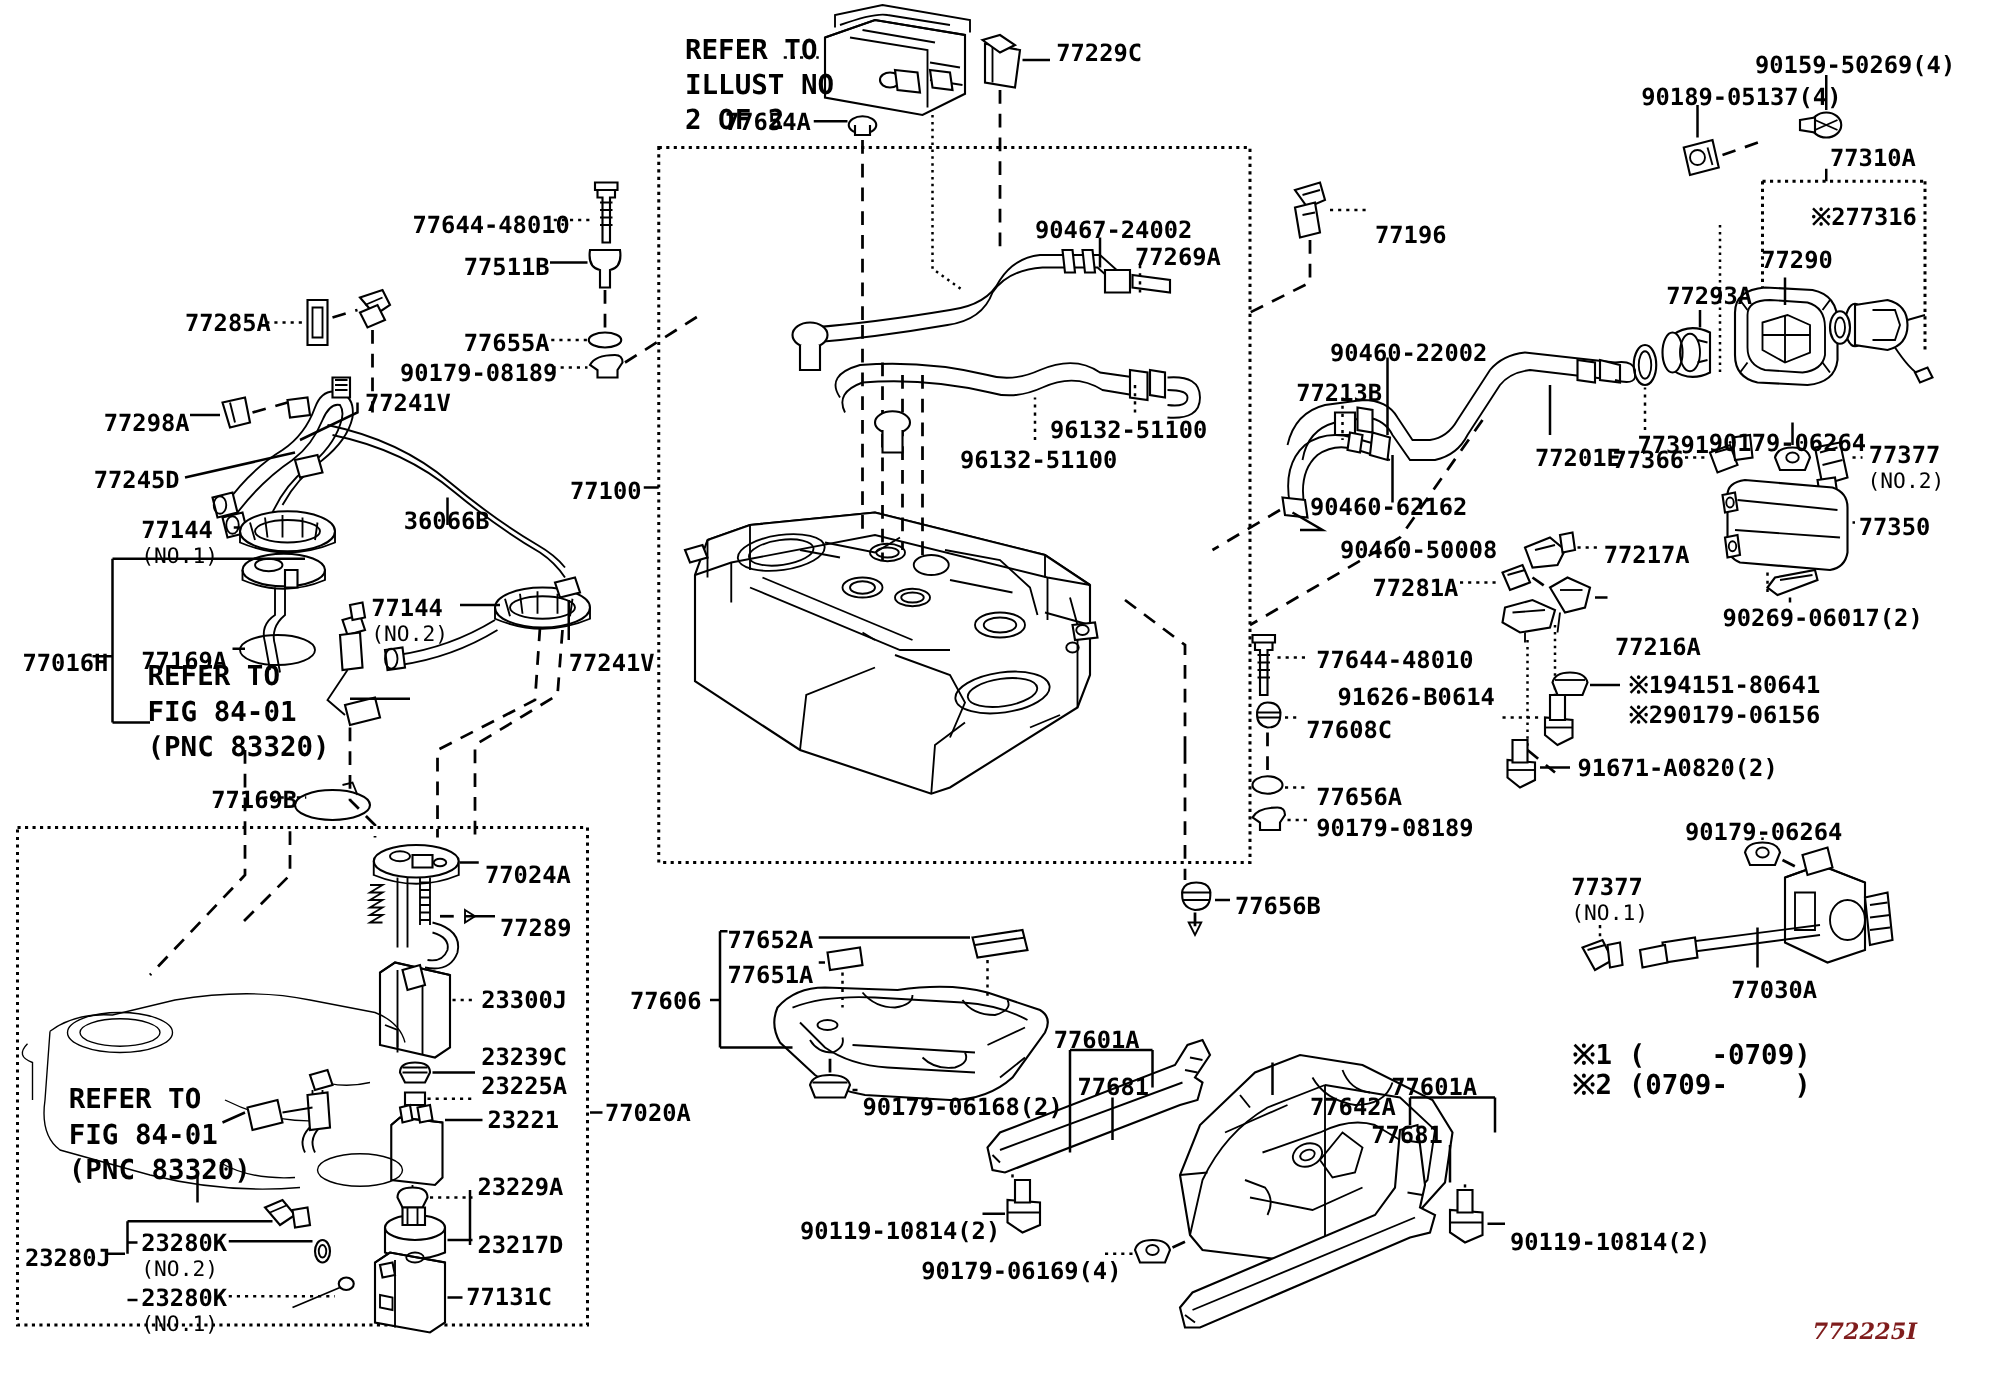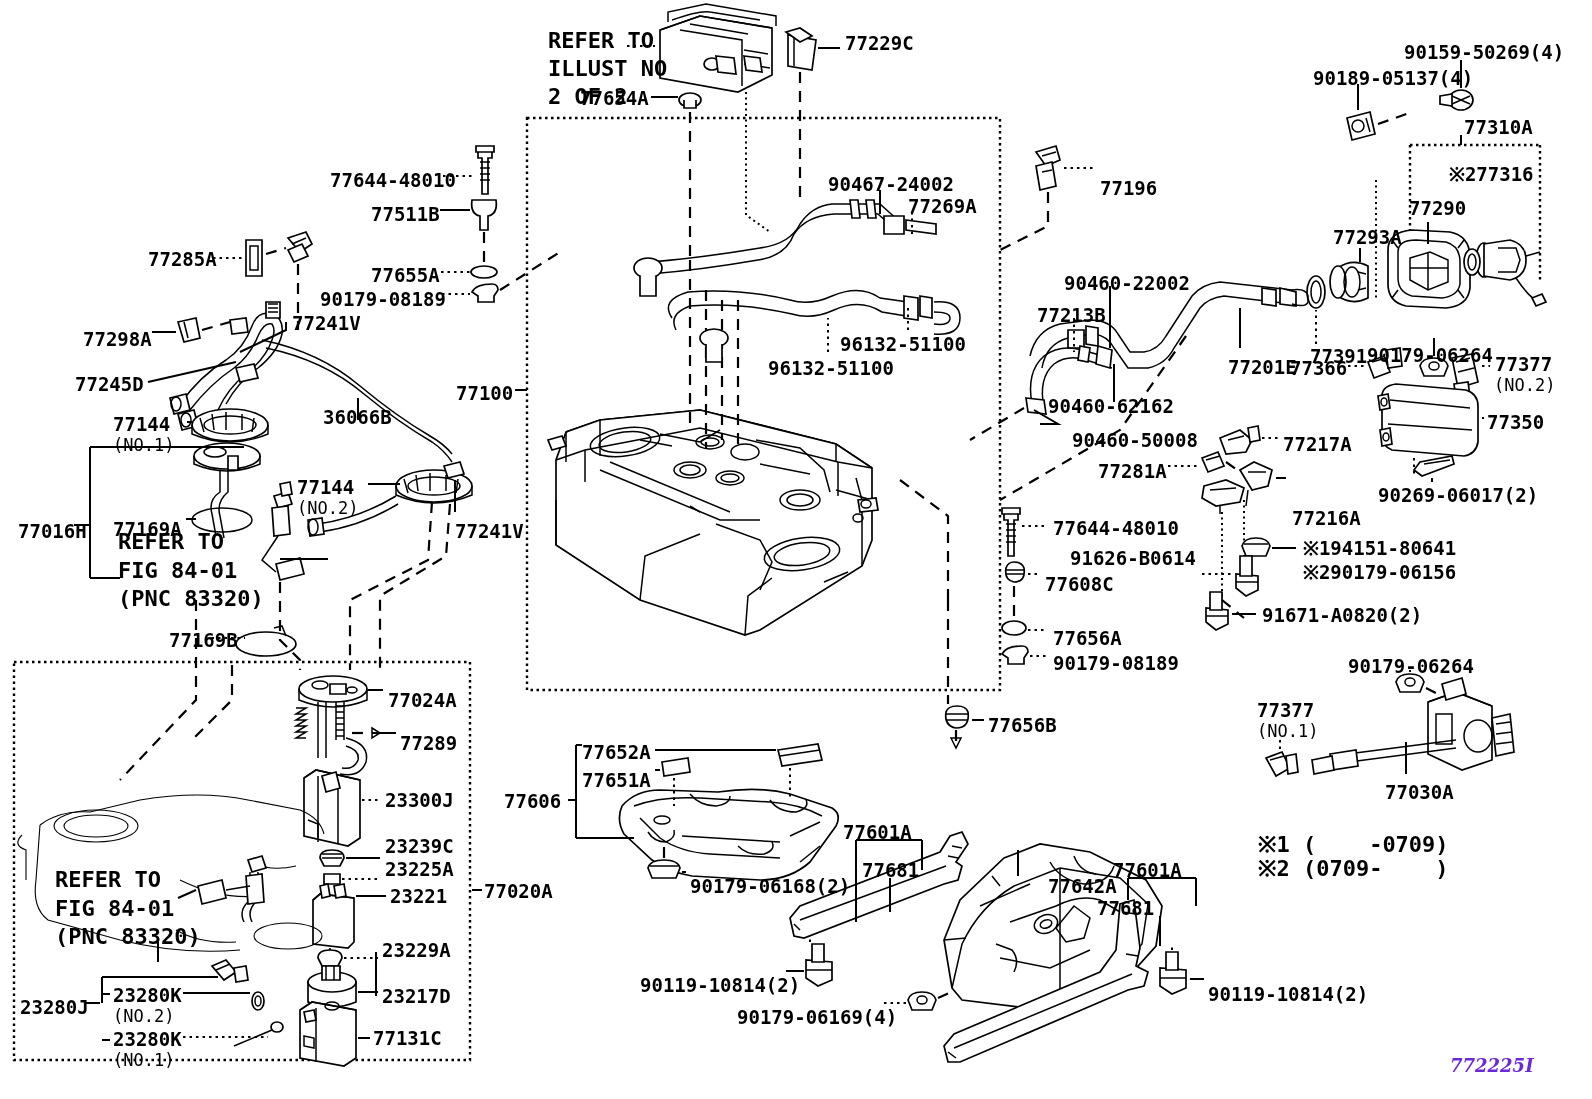--- a/index.html
+++ b/index.html
@@ -21,21 +21,21 @@
     line-height:1.08;
   }
   .lbl.sub{font-weight:normal;font-size:17px;}
   .lbl.note{font-weight:bold;font-size:22px;}
   .figid{
     position:absolute;
     font-family:"DejaVu Serif","Liberation Serif",serif;
     font-style:italic;
     font-weight:bold;
     font-size:18px;
-    color:#6d28d9;
+    color:#7f1d1d;
   }
   svg.canvas{position:absolute;left:0;top:0;width:1592px;height:1099px;}
   .ln{stroke:#000;fill:none;}
   .solid{stroke-width:2;}
   .dash{stroke-width:2.2;stroke-dasharray:11 8;}
   .dot{stroke-width:2;stroke-dasharray:2.5 4;}
   .fdot{stroke-width:2;stroke-dasharray:2 3.5;}
   .boxdot{stroke:#000;fill:none;stroke-width:2.4;stroke-dasharray:2.5 3.5;}
   .part{stroke:#000;fill:#fff;stroke-width:1.7;}
   .partl{stroke:#000;fill:none;stroke-width:1.5;}

